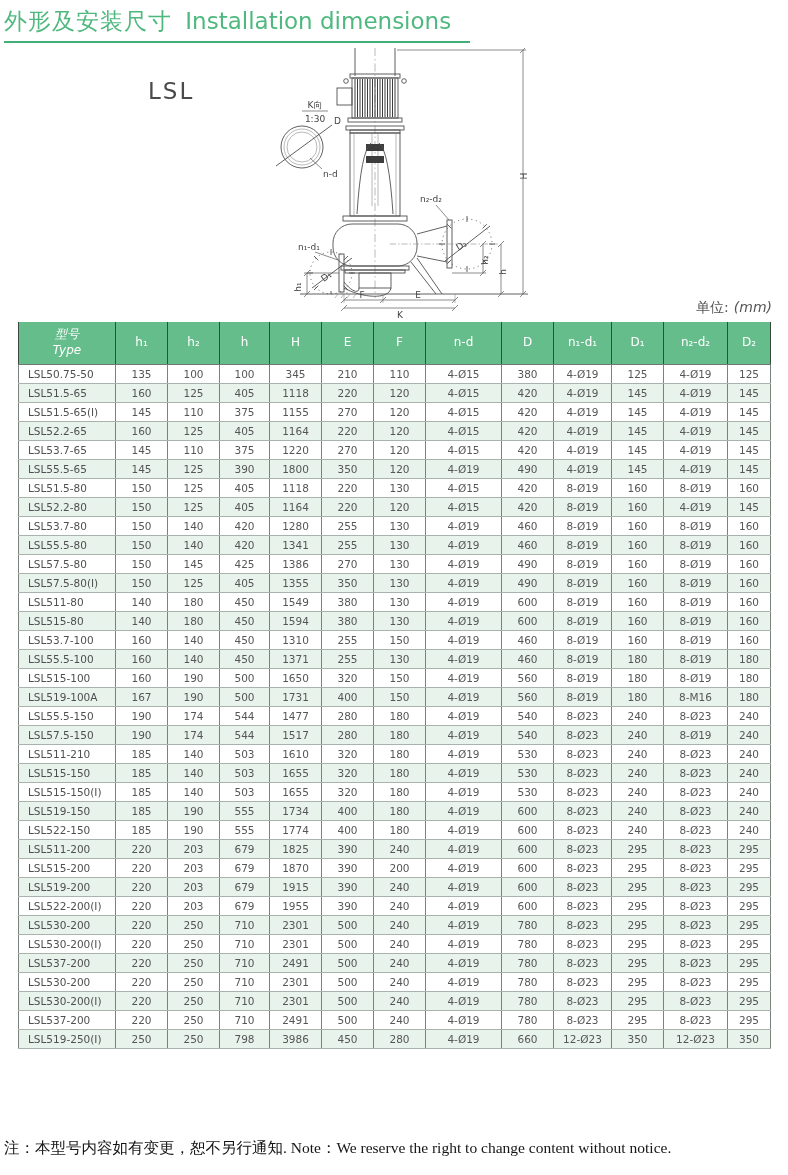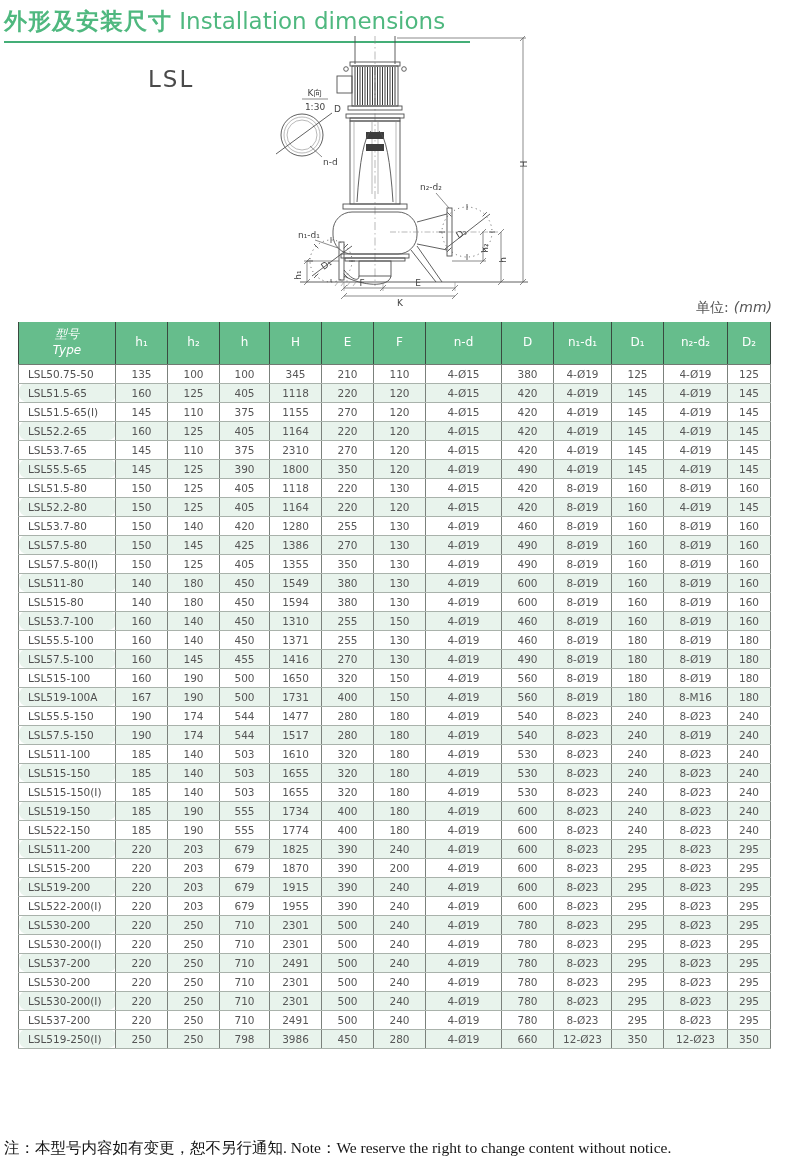--- a/index.html
+++ b/index.html
@@ -9,25 +9,25 @@
     font-family:"DejaVu Sans","Liberation Sans",sans-serif; overflow:hidden;
   }
 
   
   .title { position:absolute; left:4px; top:6px; }
   .title-inner {
     display:inline-block; width:466px; padding:2px 0 7px 0;
     border-bottom:2px solid #44ae77; color:#4fb87f; font-size:23px; line-height:1.15;
     white-space:nowrap;
   }
-  .title-zh { font-weight:700; letter-spacing:1px; }
-  .title-en { font-weight:400; }
+  .title-zh { font-weight:400; letter-spacing:1px; }
+  .title-en { font-weight:400; margin-left:6px; }
 
   
-  .figure { position:absolute; left:0; top:36px; width:788px; height:272px; }
+  .figure { position:absolute; left:0; top:48px; width:788px; height:272px; }
   .model-label { position:absolute; left:148px; top:30px; font-size:23px; color:#4a4a4a; letter-spacing:2px; }
   svg.drawing { position:absolute; left:240px; top:0; }
   .draw-stroke { stroke:#4f4f4f; stroke-width:0.9; fill:none; }
   .draw-thin   { stroke:#8a8a8a; stroke-width:0.6; fill:none; }
   .draw-dark   { fill:#3c3c3c; stroke:none; }
   .dim-line    { stroke:#5a5a5a; stroke-width:0.7; fill:none; }
   .bolt-circle { stroke:#4f4f4f; stroke-width:0.9; fill:none; stroke-dasharray:1 3.5; }
   .svg-label   { fill:#444; font-size:9px; font-family:"DejaVu Sans","Liberation Sans",sans-serif; }
 
   
@@ -43,21 +43,21 @@
     background:#66bd8c; color:#ffffff; font-weight:400; font-size:12px;
     height:42px; border-right:1px solid #39493f; border-bottom:1px solid #707a72;
     white-space:pre-line; line-height:1.3; text-align:center; padding:0;
   }
   table.dims-table th:first-child { border-left:1px solid #39493f;font-style:italic; }
   table.dims-table td {
     height:18px; line-height:18px; font-size:10.5px; color:#565656; text-align:center;
     border-right:1px solid #7b817c; border-bottom:1px solid #a9b2ab;
     padding:0; overflow:hidden; white-space:nowrap; background:#ffffff;
   }
-  table.dims-table td:first-child { border-left:1px solid #7b817c;border-radius:8px; }
+  table.dims-table td:first-child { border-left:1px solid #7b817c; }
   table.dims-table tbody tr:nth-child(even) td { background:#e8f3ec; }
   table.dims-table td.type { text-align:left; padding-left:9px; color:#4f4f4f; }
 
   
   .note {
     position:absolute; left:4px; top:1138px; width:780px;
     font-family:"Liberation Serif","DejaVu Serif",serif; font-size:15.5px; color:#151515;
   }
 </style>
 </head>
@@ -278,21 +278,21 @@
         <td>4-Ø19</td>
         <td>145</td>
         <td>4-Ø19</td>
         <td>145</td>
       </tr>
       <tr>
         <td class="type">LSL53.7-65</td>
         <td>145</td>
         <td>110</td>
         <td>375</td>
-        <td>2310</td>
+        <td>1220</td>
         <td>270</td>
         <td>120</td>
         <td>4-Ø15</td>
         <td>420</td>
         <td>4-Ø19</td>
         <td>145</td>
         <td>4-Ø19</td>
         <td>145</td>
       </tr>
       <tr>
@@ -349,20 +349,35 @@
         <td>255</td>
         <td>130</td>
         <td>4-Ø19</td>
         <td>460</td>
         <td>8-Ø19</td>
         <td>160</td>
         <td>8-Ø19</td>
         <td>160</td>
       </tr>
       <tr>
+        <td class="type">LSL55.5-80</td>
+        <td>150</td>
+        <td>140</td>
+        <td>420</td>
+        <td>1341</td>
+        <td>255</td>
+        <td>130</td>
+        <td>4-Ø19</td>
+        <td>460</td>
+        <td>8-Ø19</td>
+        <td>160</td>
+        <td>8-Ø19</td>
+        <td>160</td>
+      </tr>
+      <tr>
         <td class="type">LSL57.5-80</td>
         <td>150</td>
         <td>145</td>
         <td>425</td>
         <td>1386</td>
         <td>270</td>
         <td>130</td>
         <td>4-Ø19</td>
         <td>490</td>
         <td>8-Ø19</td>
@@ -433,35 +448,20 @@
       <tr>
         <td class="type">LSL55.5-100</td>
         <td>160</td>
         <td>140</td>
         <td>450</td>
         <td>1371</td>
         <td>255</td>
         <td>130</td>
         <td>4-Ø19</td>
         <td>460</td>
-        <td>8-Ø19</td>
-        <td>180</td>
-        <td>8-Ø19</td>
-        <td>180</td>
-      </tr>
-      <tr>
-        <td class="type">LSL57.5-100</td>
-        <td>160</td>
-        <td>145</td>
-        <td>455</td>
-        <td>1416</td>
-        <td>270</td>
-        <td>130</td>
-        <td>4-Ø19</td>
-        <td>490</td>
         <td>8-Ø19</td>
         <td>180</td>
         <td>8-Ø19</td>
         <td>180</td>
       </tr>
       <tr>
         <td class="type">LSL515-100</td>
         <td>160</td>
         <td>190</td>
         <td>500</td>
@@ -514,21 +514,21 @@
         <td>280</td>
         <td>180</td>
         <td>4-Ø19</td>
         <td>540</td>
         <td>8-Ø23</td>
         <td>240</td>
         <td>8-Ø19</td>
         <td>240</td>
       </tr>
       <tr>
-        <td class="type">LSL511-100</td>
+        <td class="type">LSL511-210</td>
         <td>185</td>
         <td>140</td>
         <td>503</td>
         <td>1610</td>
         <td>320</td>
         <td>180</td>
         <td>4-Ø19</td>
         <td>530</td>
         <td>8-Ø23</td>
         <td>240</td>

